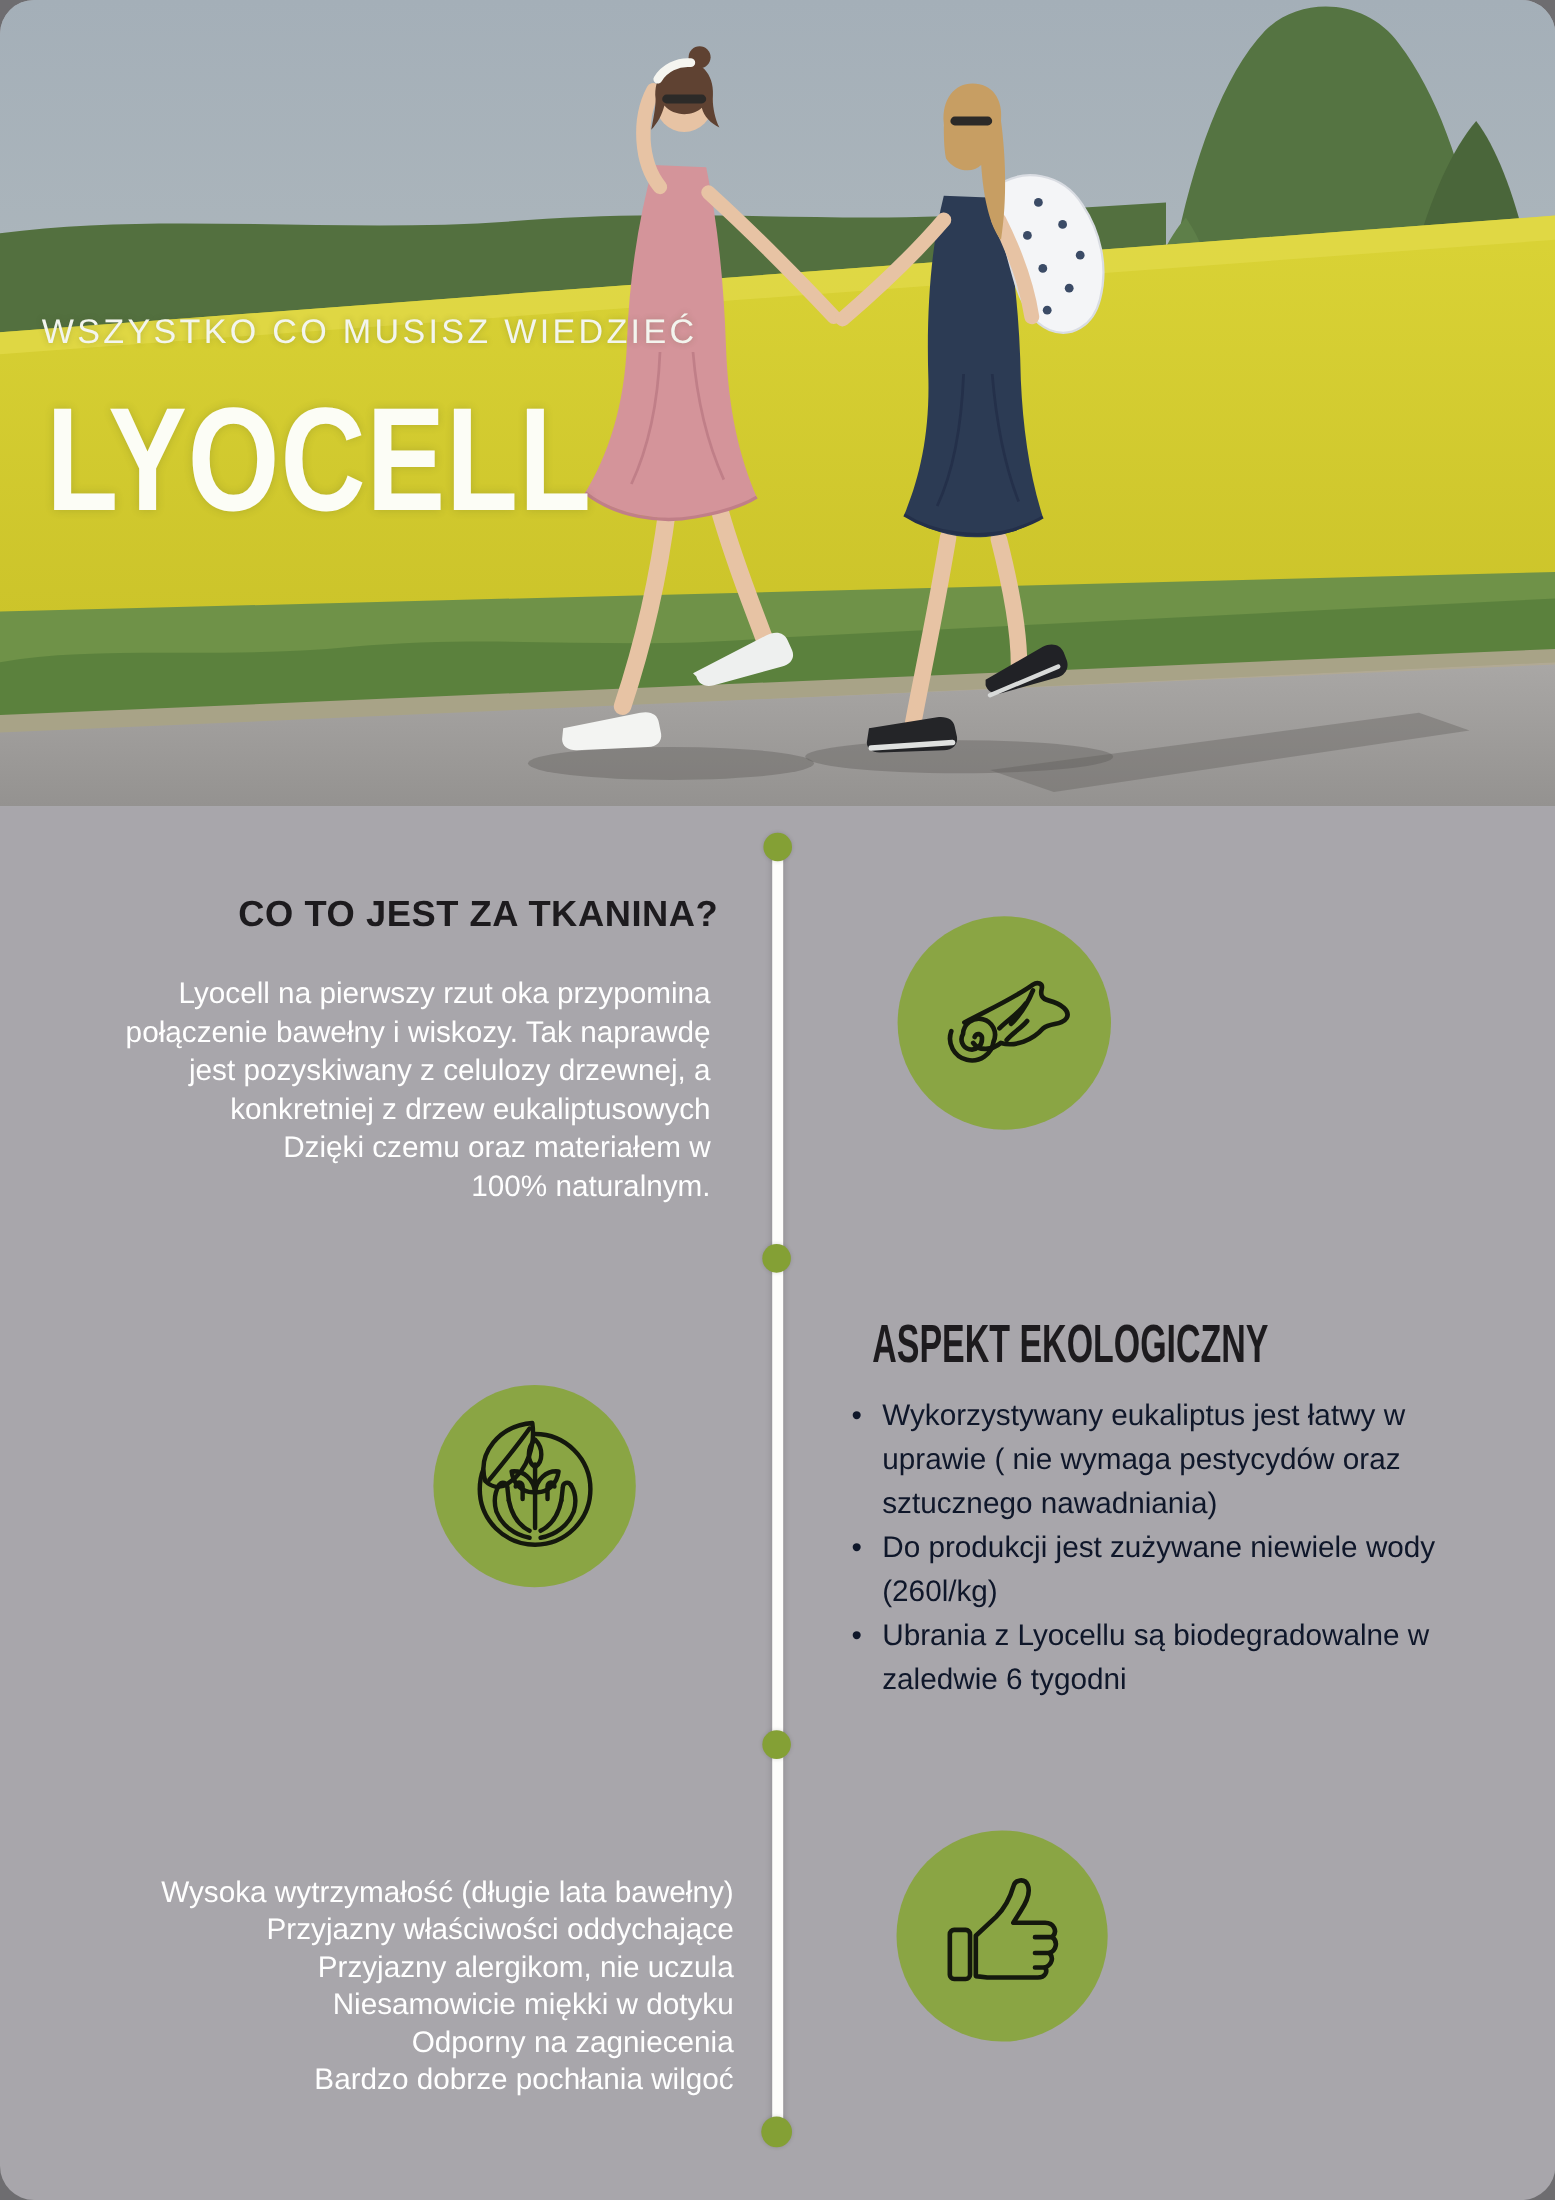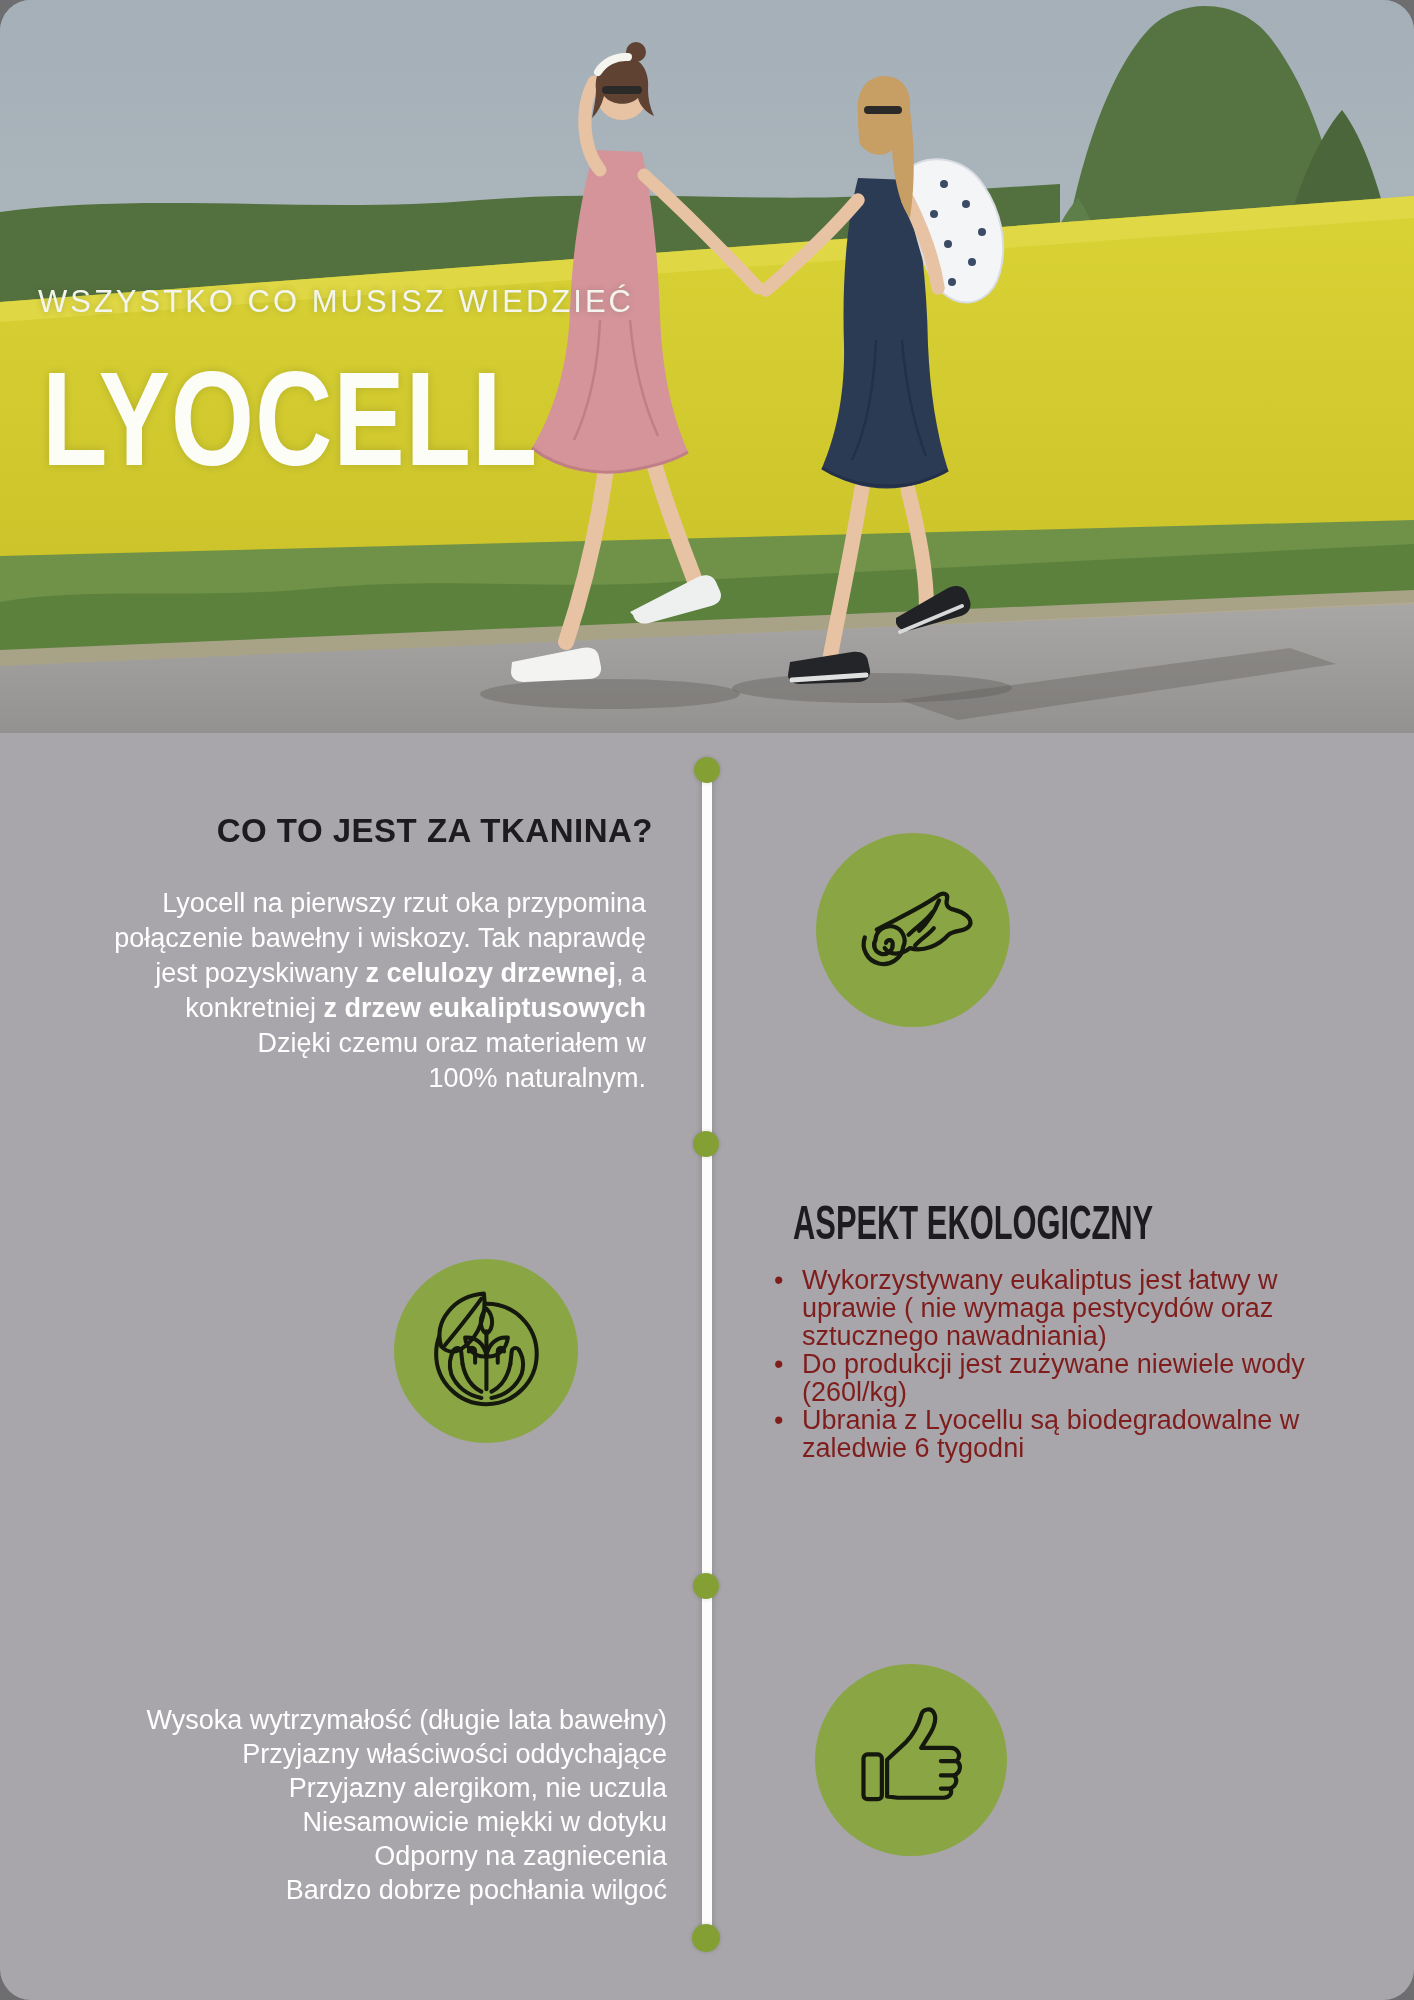--- a/index.html
+++ b/index.html
@@ -38,24 +38,24 @@
   
   .sec-heading{position:absolute;margin:0;font-weight:700;color:#1d1b1e;}
   .h1s{left:88px;top:812px;width:565px;font-size:33px;letter-spacing:.5px;text-align:right;}
   .h2s{left:793px;top:1194px;font-size:49px;letter-spacing:0;transform:scaleX(.63);
        transform-origin:left top;white-space:nowrap;}
   .h3s{left:67px;top:1628px;width:600px;font-size:34px;letter-spacing:.5px;text-align:right;}
 
   .para{position:absolute;left:58px;top:886px;width:588px;text-align:right;color:#fff;
         font-size:27px;line-height:35px;}
   .para .pl{white-space:nowrap;}
-  .para .bold{font-weight:700;}
+  .para .bold{font-weight:400;}
 
   .bullets{position:absolute;left:772px;top:1266px;width:585px;margin:0;padding:0;
-        list-style:none;color:#7f1d1d;font-size:27px;line-height:28px;}
+        list-style:none;color:#0f172a;font-size:27px;line-height:40px;}
   .bullets li{position:relative;padding-left:30px;margin:0;}
   .bullets li::before{content:"•";position:absolute;left:2px;top:0;font-size:27px;}
 
   .whylist{position:absolute;left:67px;top:1703px;width:600px;text-align:right;color:#fff;
         font-size:27px;line-height:34px;}
   .whylist .wl{white-space:nowrap;}
 </style>
 </head>
 <body>
 

